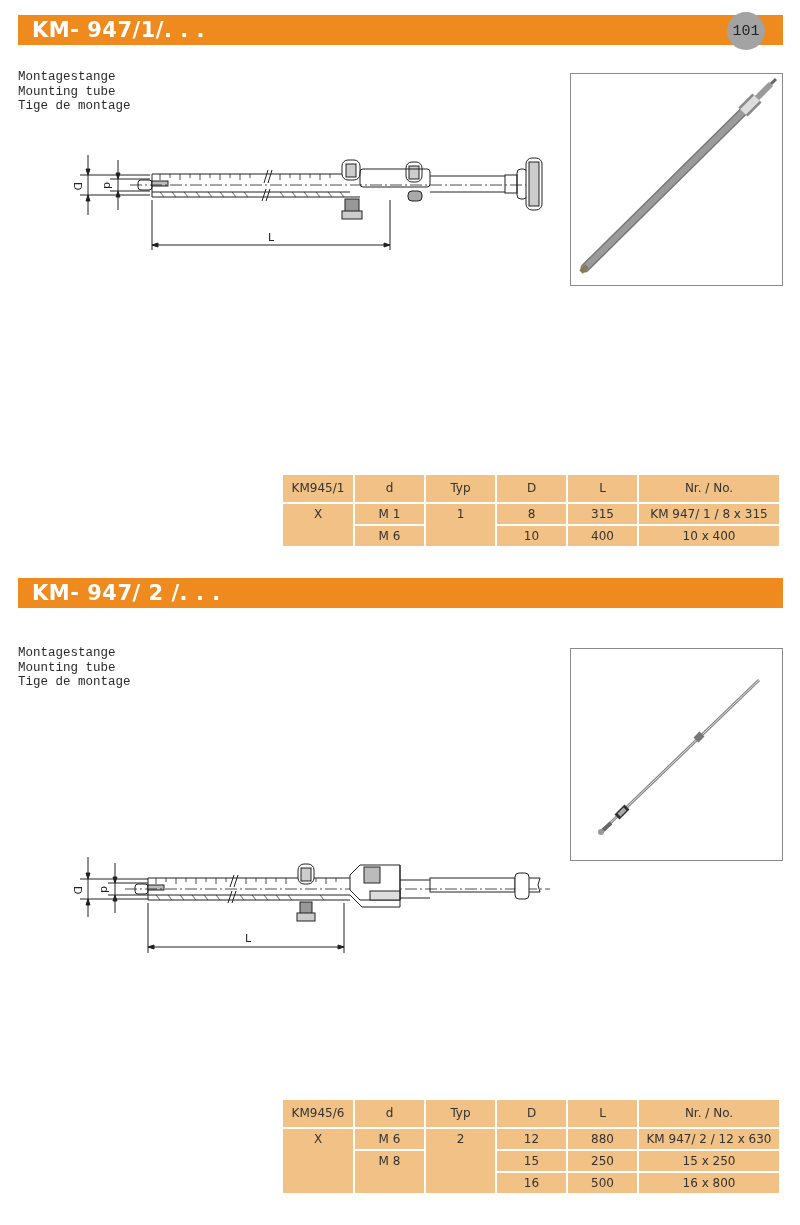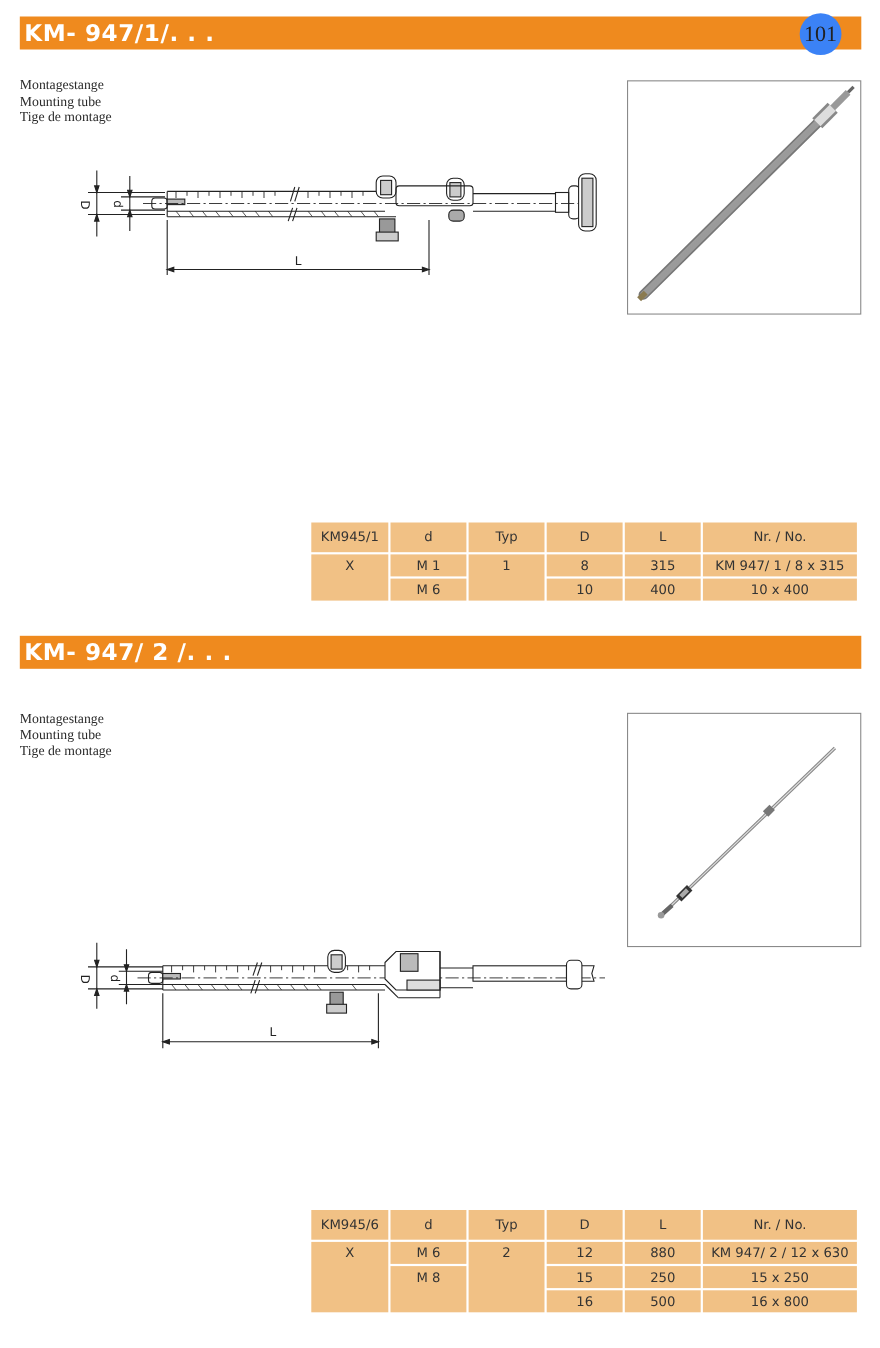--- a/index.html
+++ b/index.html
@@ -4,34 +4,34 @@
 <style>
   * { box-sizing: border-box; margin: 0; padding: 0; }
   html, body { width: 800px; height: 1225px; background: #ffffff; overflow: hidden; }
   body { position: relative; font-family: "Liberation Sans", "DejaVu Sans", sans-serif; color: #2a2a2a; }
 
   .bar {
     position: absolute; left: 18px; width: 765px; height: 30px;
     background: #ef8a1e;
   }
   .bar-title {
-    position: absolute; left: 4px; top: 3px;
+    position: absolute; left: 14px; top: 3px;
     color: #ffffff; font-size: 21px; font-weight: bold; letter-spacing: 0.5px;
     font-family: "DejaVu Sans", sans-serif;
   }
   .page-badge {
     position: absolute; left: 727px; top: 12px; width: 38px; height: 38px;
-    border-radius: 50%; background: #3b82f6;
+    border-radius: 50%; background: #a3a3a3;
     display: flex; align-items: center; justify-content: center;
-    font-size: 20px; color: #222; font-family: Liberation Serif, serif;
+    font-size: 15px; color: #222; font-family: Liberation Mono, monospace;
   }
 
   .desc {
     position: absolute; left: 18px; font-size: 12.5px; line-height: 14.5px; color: #2a2a2a;
-    font-family: Liberation Serif, serif;
+    font-family: Liberation Mono, monospace;
   }
   .desc div { white-space: nowrap; }
 
   .photo-frame {
     position: absolute; left: 570px; width: 213px;
     border: 1px solid #8a8a8a; background: #ffffff;
   }
 
   .drawing { position: absolute; }
 

